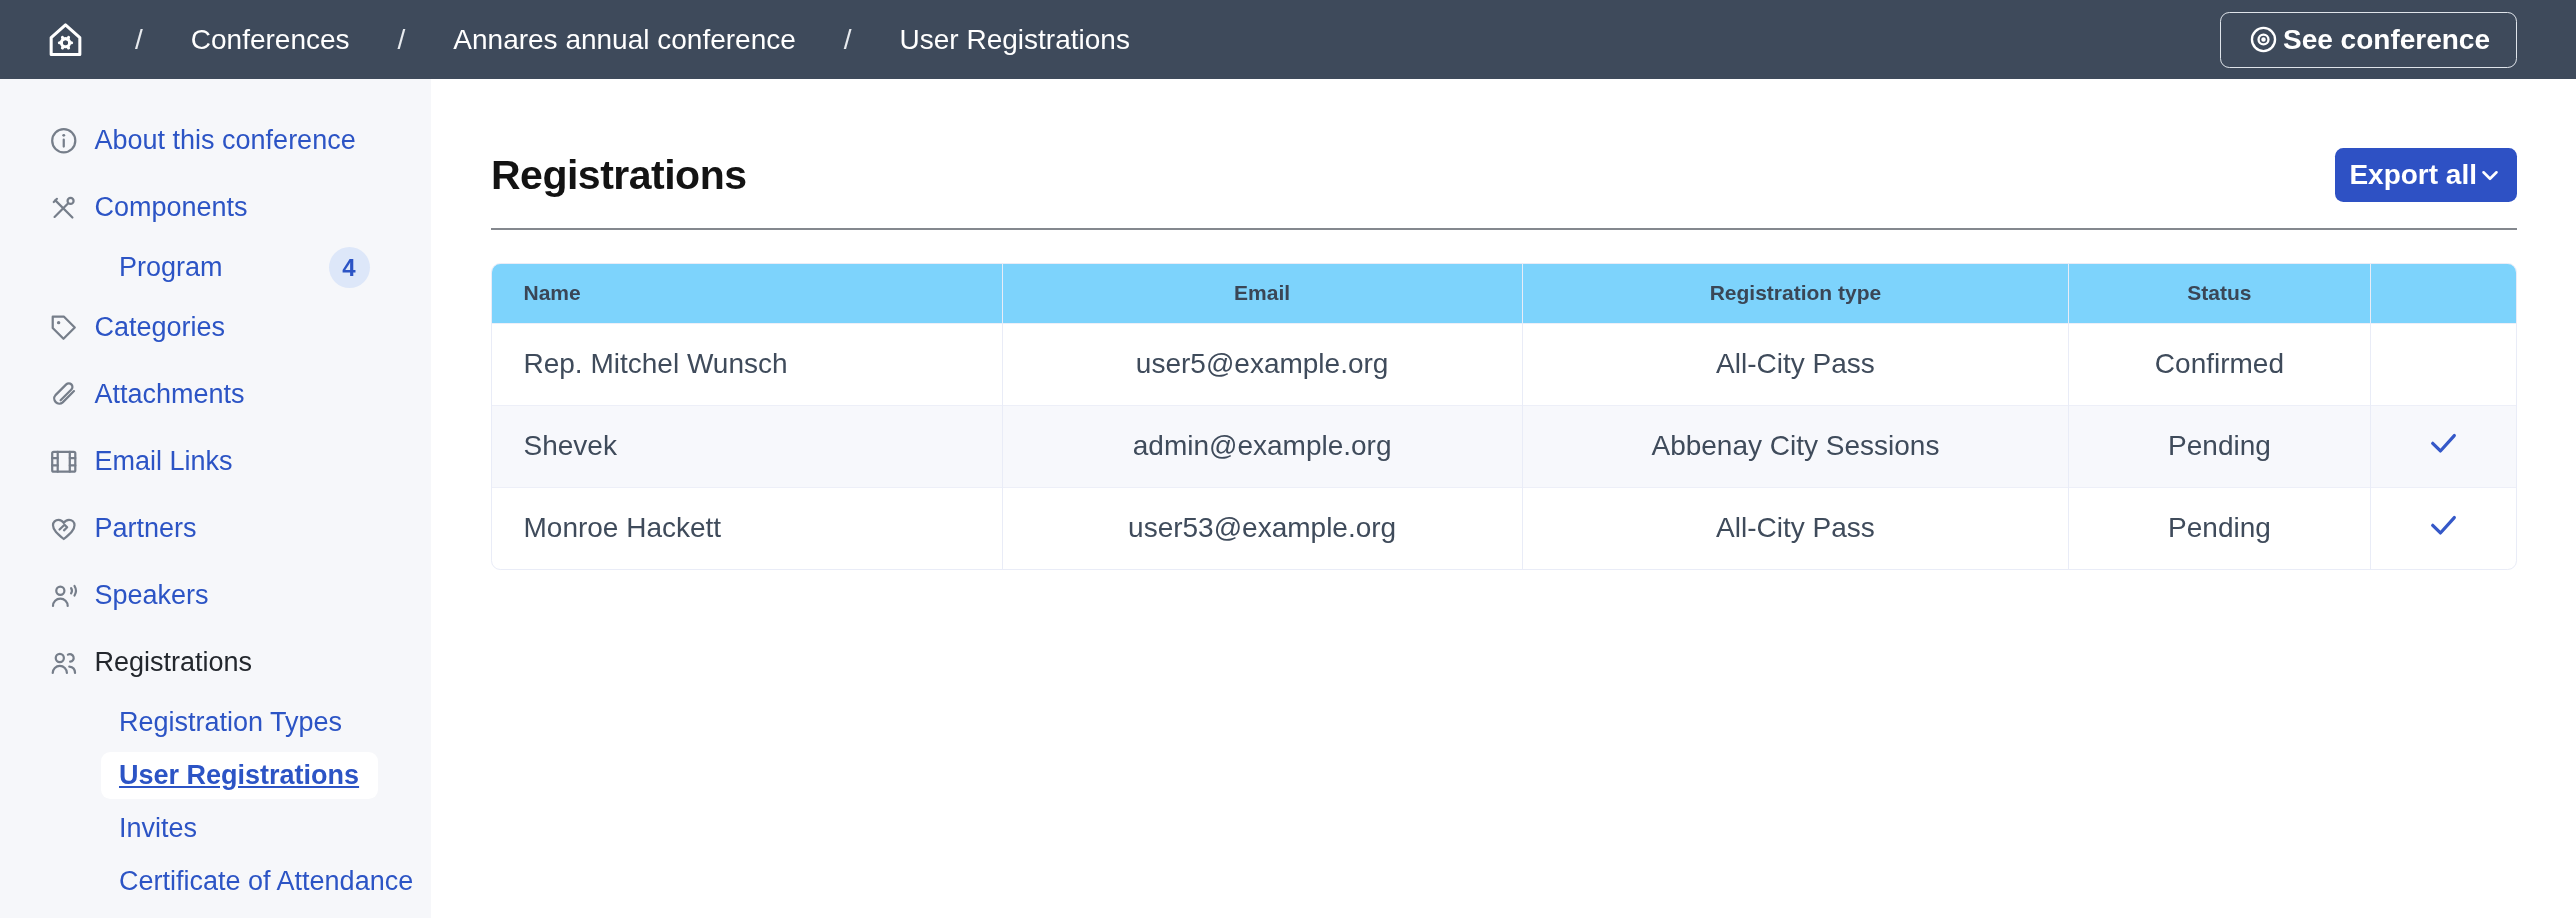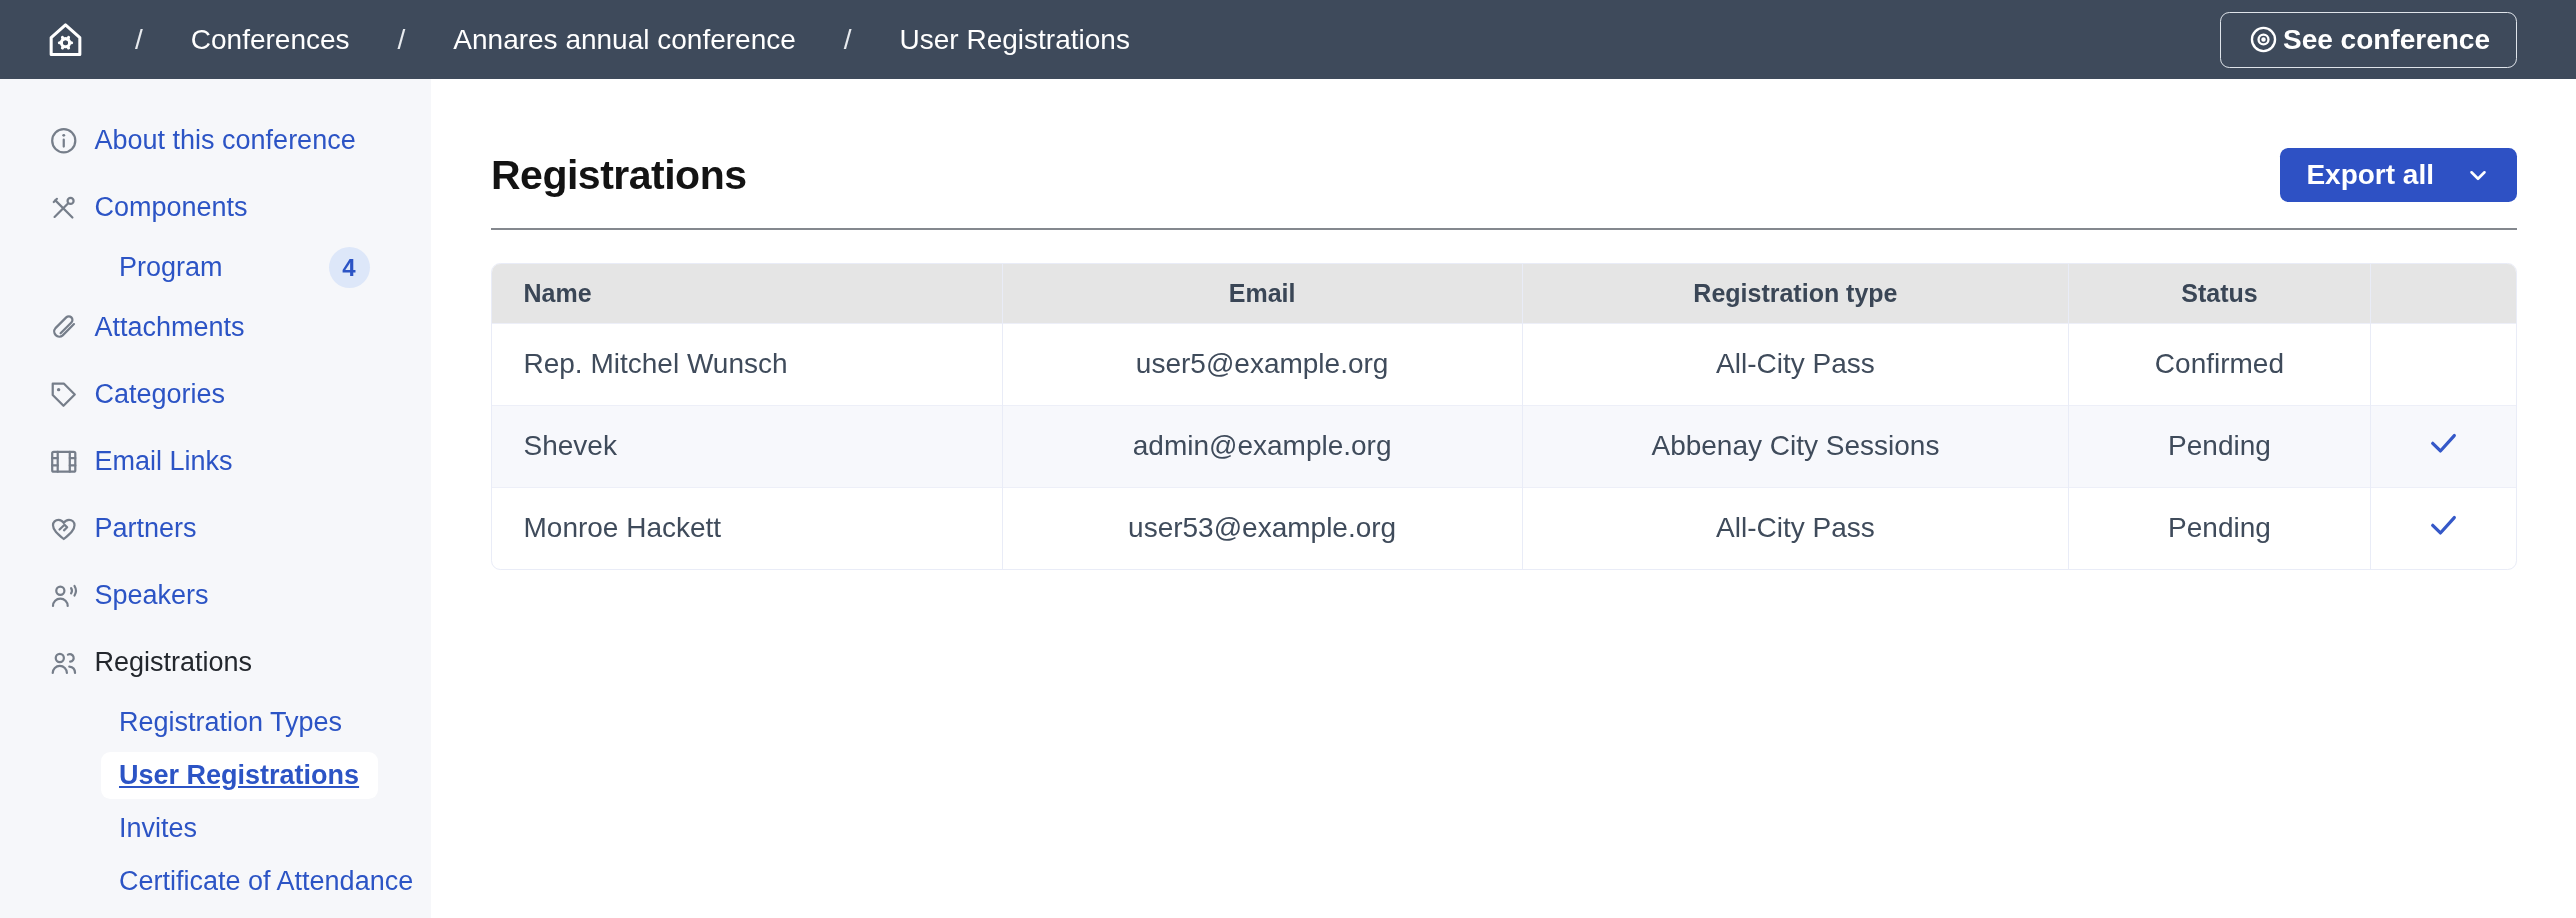--- a/index.html
+++ b/index.html
@@ -80,38 +80,38 @@
   .icn .fillDot { fill: #767e8a; stroke: none; }
 
   
   .main { flex: 1; background: #ffffff; padding: 0 59px 0 60px; min-width: 0; }
   .main-header {
     margin-top: 69px;
     display: flex; align-items: center; justify-content: space-between;
   }
   .page-title { font-size: 41px; font-weight: 700; color: #131313; letter-spacing: -0.5px; }
   .export-btn {
-    display: flex; align-items: center; gap: 31px;
-    height: 54px; padding: 0 26px;
+    display: flex; align-items: center; gap: 0;
+    height: 54px; padding: 0 14px;
     background: #2e51c4; border: none; border-radius: 8.3px;
     color: #ffffff; font-size: 28px; font-weight: 700;
     font-family: "Liberation Sans", sans-serif;
     cursor: pointer; white-space: nowrap;
   }
   .divider { margin-top: 26px; border: none; border-top: 2.8px solid #84888e; }
 
   .table-wrap {
     margin-top: 33px;
     border: 1.9px solid #e9ecf7; border-radius: 9.3px;
     overflow: hidden;
   }
   table { width: 100%; border-collapse: collapse; }
   th {
-    height: 59px; background: #e5e5e5;
-    font-size: 25px; font-weight: 700; color: #3a4656;
+    height: 59px; background: #7dd3fc;
+    font-size: 21px; font-weight: 700; color: #3a4656;
     text-align: center; white-space: nowrap;
   }
   td {
     height: 82px;
     font-size: 28px; color: #3f4b5b;
     text-align: center; white-space: nowrap;
   }
   th.col-name, td.col-name { text-align: left; padding-left: 31.5px; }
   th + th, td + td { border-left: 1.9px solid #e9ecf7; }
   tbody tr td { border-top: 1.9px solid #edeff8; }
@@ -191,31 +191,31 @@
         <span class="lbl">Components</span>
       </div>
 
       <div class="side-sub">
         <span class="lbl">Program</span>
         <span class="badge">4</span>
       </div>
 
       <div class="side-item">
         <svg class="icn" viewBox="0 0 24 24">
-          <path d="M19.8 9.2 L11.2 17.8 a3.9 3.9 0 0 1 -5.5 -5.5 L13.9 4.1 a2.75 2.75 0 0 1 3.9 3.9 L9.6 16.2"></path>
-        </svg>
-        <span class="lbl">Attachments</span>
-      </div>
-
-      <div class="side-item">
-        <svg class="icn" viewBox="0 0 24 24">
           <path d="M3.6 3.6 H12.2 L20.4 11.8 L11.8 20.4 L3.6 12.2 Z"></path>
           <circle class="fillDot" cx="8.1" cy="8.1" r="1.3"></circle>
         </svg>
         <span class="lbl">Categories</span>
+      </div>
+
+      <div class="side-item">
+        <svg class="icn" viewBox="0 0 24 24">
+          <path d="M19.8 9.2 L11.2 17.8 a3.9 3.9 0 0 1 -5.5 -5.5 L13.9 4.1 a2.75 2.75 0 0 1 3.9 3.9 L9.6 16.2"></path>
+        </svg>
+        <span class="lbl">Attachments</span>
       </div>
 
       <div class="side-item">
         <svg class="icn" viewBox="0 0 24 24">
           <rect x="3.2" y="4.4" width="17.6" height="15.2" rx="1.2"></rect>
           <line x1="7.4" y1="4.4" x2="7.4" y2="19.6"></line>
           <line x1="16.6" y1="4.4" x2="16.6" y2="19.6"></line>
           <line x1="3.2" y1="9.2" x2="7.4" y2="9.2"></line>
           <line x1="3.2" y1="14.8" x2="7.4" y2="14.8"></line>
           <line x1="16.6" y1="9.2" x2="20.8" y2="9.2"></line>

